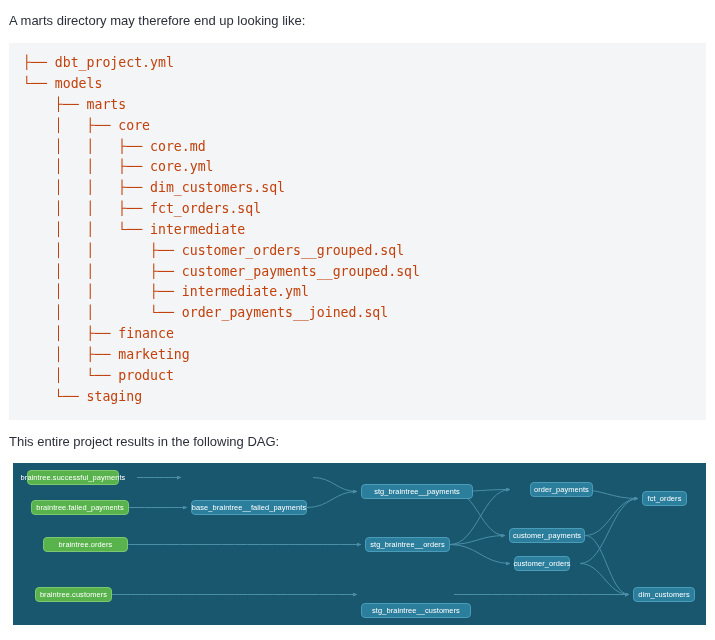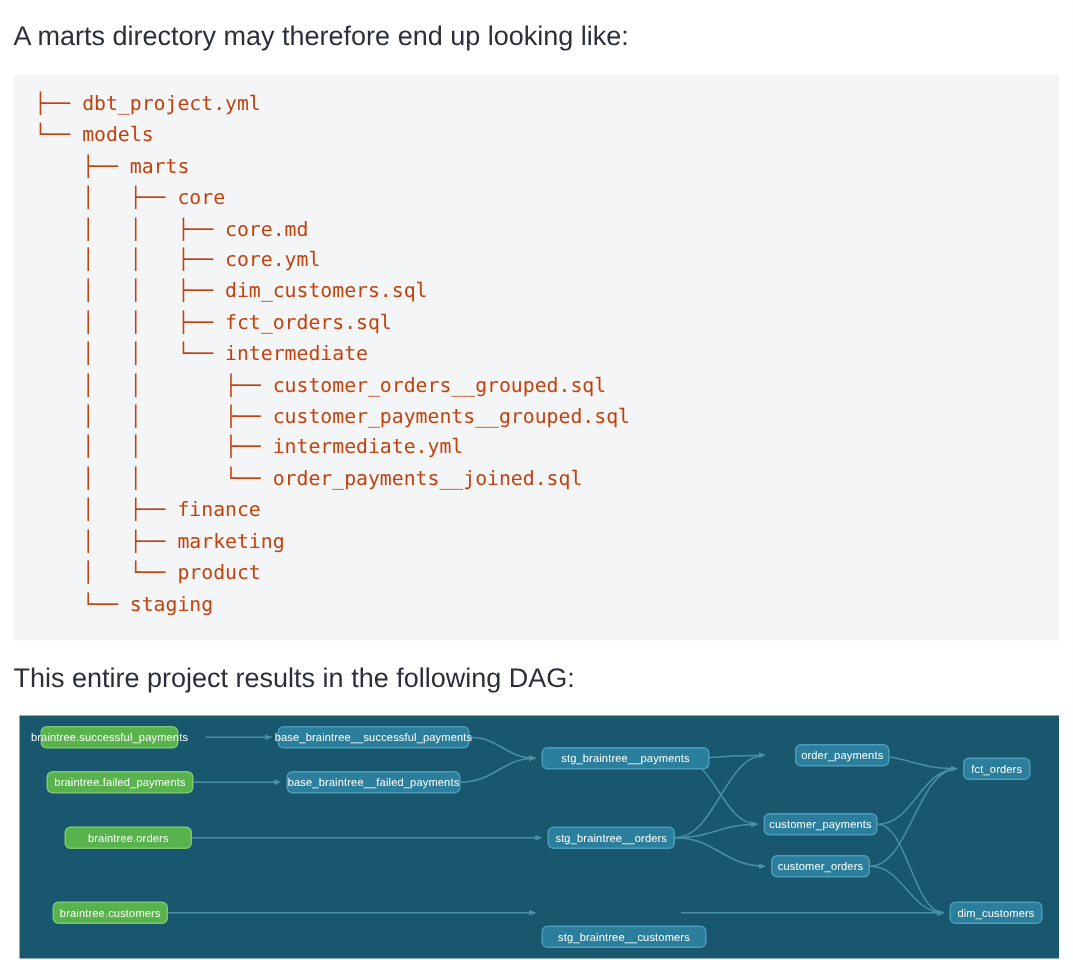--- a/index.html
+++ b/index.html
@@ -9,21 +9,21 @@
   }
   body {
     width: 715px;
     height: 640px;
     font-family: "Liberation Sans", sans-serif;
     color: #2b2f3a;
     overflow: hidden;
     position: relative;
   }
   .caption {
-    font-size: 18px;
+    font-size: 13px;
     line-height: 1.4;
     color: #2b2f3a;
     padding-left: 9px;
   }
   #intro-caption { padding-top: 12px; }
   #dag-caption { padding-top: 13px; }
 
   .codeblock {
     margin: 13px 9px 0 9px;
     background: #f4f5f6;
@@ -127,23 +127,22 @@
       <path d="M567,100.5 C593.1,100.5 598.9,35.5 625,35.5" fill="none" stroke="#4a8fa6" stroke-width="1" marker-end="url(#arrowhead)"></path>
       <path d="M572,72.5 C595.85,72.5 601.15,35.5 625,35.5" fill="none" stroke="#4a8fa6" stroke-width="1" marker-end="url(#arrowhead)"></path>
       <path d="M572,72.5 C591.8,72.5 596.2,131.5 616,131.5" fill="none" stroke="#4a8fa6" stroke-width="1" marker-end="url(#arrowhead)"></path>
       <path d="M567,100.5 C589.05,100.5 593.95,131.5 616,131.5" fill="none" stroke="#4a8fa6" stroke-width="1" marker-end="url(#arrowhead)"></path>
       <path d="M441,131.5 C519.75,131.5 537.25,131.5 616,131.5" fill="none" stroke="#4a8fa6" stroke-width="1" marker-end="url(#arrowhead)"></path>
     </svg>
 <div class="node source" style="left: 14px; top: 7px; width: 92px;">braintree.successful_payments</div>
     <div class="node source" style="left: 18px; top: 37px; width: 98px;">braintree.failed_payments</div>
     <div class="node source" style="left: 30px; top: 74px; width: 85px; text-align: right;">braintree.orders</div>
     <div class="node source" style="left: 22px; top: 124px; width: 77px; text-align: center;">braintree.customers</div>
-    <div class="node model" style="left: 172px; top: 7px; width: 128px;">base_braintree__successful_payments</div>
     <div class="node model" style="left: 178px; top: 37px; width: 116px;">base_braintree__failed_payments</div>
     <div class="node model" style="left: 348px; top: 21px; width: 112px;">stg_braintree__payments</div>
     <div class="node model" style="left: 352px; top: 74px; width: 85px;">stg_braintree__orders</div>
     <div class="node model" style="left: 348px; top: 140px; width: 110px;">stg_braintree__customers</div>
     <div class="node model" style="left: 501px; top: 19px; width: 63px; margin-left: 16px;">order_payments</div>
     <div class="node model" style="left: 496px; top: 65px; width: 76px;">customer_payments</div>
-    <div class="node model" style="left: 501px; top: 93px; width: 66px;">customer_orders</div>
+    <div class="node model" style="left: 501px; top: 93px; width: 56px;">customer_orders</div>
     <div class="node model" style="left: 629px; top: 28px; width: 45px;">fct_orders</div>
     <div class="node model" style="left: 620px; top: 124px; width: 62px;">dim_customers</div>
   </div>
 
 </body></html>

